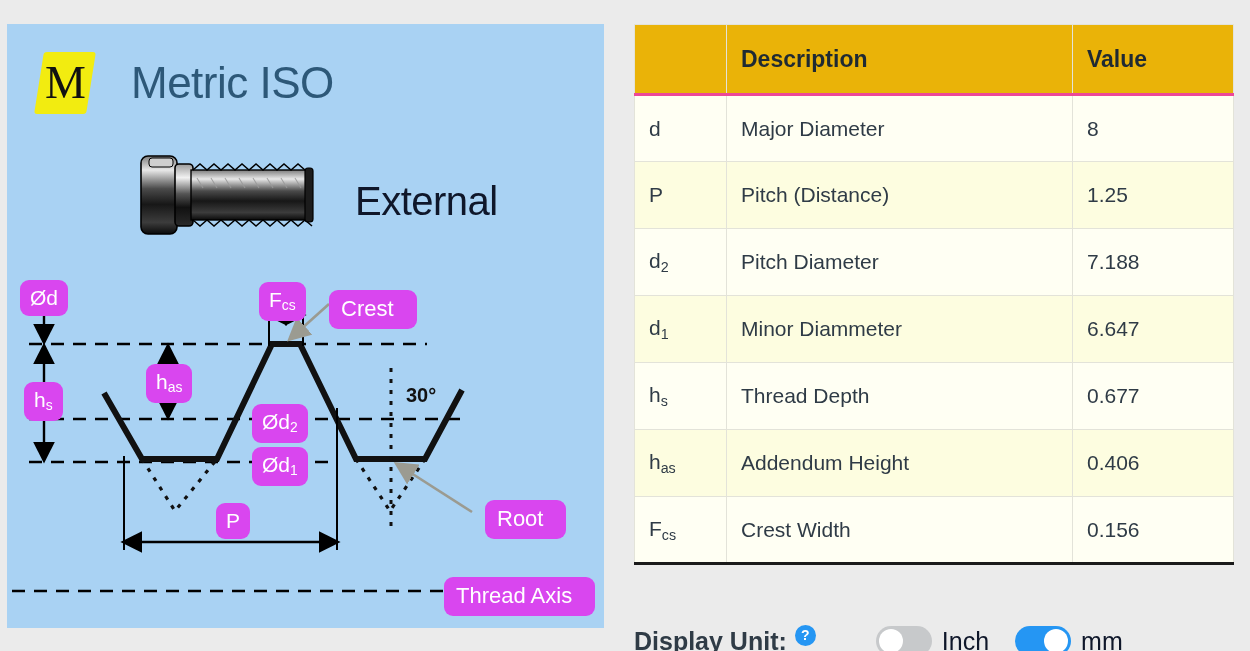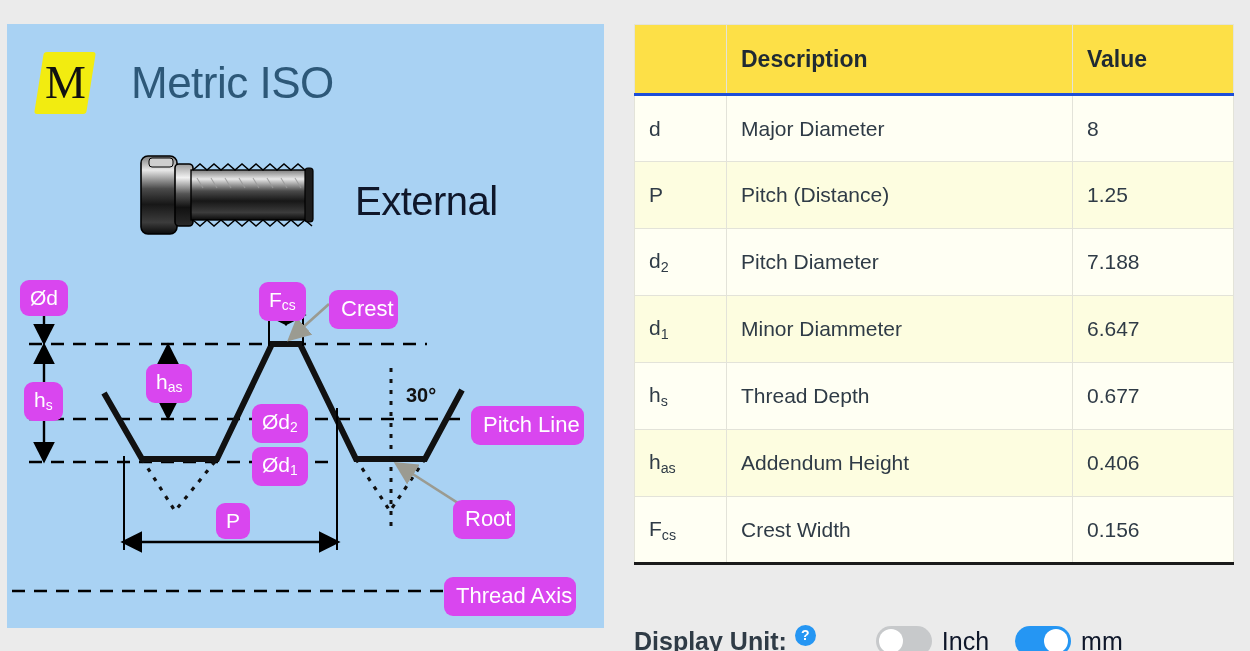--- a/index.html
+++ b/index.html
@@ -87,21 +87,21 @@
     background: #d946ef;
     color: #ffffff;
     border-radius: 9px;
     font-size: 21px;
     line-height: 1;
     padding: 7px 10px 8px 10px;
     white-space: nowrap;
     box-sizing: border-box;
   }
   .chip sub { font-size: 0.66em; vertical-align: -0.25em; }
-  .chip.big { font-size: 22px; padding: 8px 4px 9px 12px; }
+  .chip.big { font-size: 22px; padding: 8px 23px 9px 12px; }
 
   .angle-label {
     position: absolute;
     font-size: 20px;
     font-weight: bold;
     color: #111;
   }
 
   
   #right-panel {
@@ -121,26 +121,26 @@
   table.spec th, table.spec td {
     border: 1px solid #e3e3d9;
     text-align: left;
     padding: 0 14px;
     height: 67px;
     vertical-align: middle;
     font-weight: normal;
     box-sizing: border-box;
   }
   table.spec thead th {
-    background: #fde047;
+    background: #eab308;
     height: 70px;
     font-size: 23px;
     font-weight: bold;
     color: #1f2a33;
-    border-bottom: 3px solid #1d4ed8;
+    border-bottom: 3px solid #ec4899;
   }
   table.spec tbody tr:nth-child(odd) td { background: #fffff3; }
   table.spec tbody tr:nth-child(even) td { background: #fdfde0; }
   table.spec tbody tr:last-child td { border-bottom: 3px solid #1a1a1a; }
   .col-sym { width: 92px; }
   .col-desc { width: 346px; }
   .col-val { width: 161px; }
   td sub, th sub { font-size: 0.68em; vertical-align: -0.28em; }
 
   
@@ -295,22 +295,21 @@
     </svg>
 
     <div class="chip" style="left:13px; top:256px;"><span>Ød</span></div>
     <div class="chip" style="left:17px; top:358px;"><span>h</span><sub>s</sub></div>
     <div class="chip" style="left:139px; top:340px;"><span>h</span><sub>as</sub></div>
     <div class="chip" style="left:252px; top:258px;"><span>F</span><sub>cs</sub></div>
     <div class="chip big" style="left:322px; top:266px;"><span>Crest</span></div>
     <div class="chip" style="left:245px; top:380px;"><span>Ød</span><sub>2</sub></div>
     <div class="chip" style="left:245px; top:423px;"><span>Ød</span><sub>1</sub></div>
     <div class="chip" style="left:209px; top:479px;"><span>P</span></div>
-    <div class="chip big" style="left:446px; top:476px;"><span>Root</span></div>
-    <div class="chip big" style="left:464px; top:382px;"><span>Pitch Line</span></div>
+    <div class="chip big" style="left:478px; top:476px;"><span>Root</span></div>
     <div class="chip big" style="left:437px; top:553px;"><span>Thread Axis</span></div>
     <div class="angle-label" style="left:399px; top:360px;">30°</div>
   </div>
 
   <div id="right-panel">
     <table class="spec">
       <colgroup>
         <col class="col-sym">
           <col class="col-desc">
           <col class="col-val">

